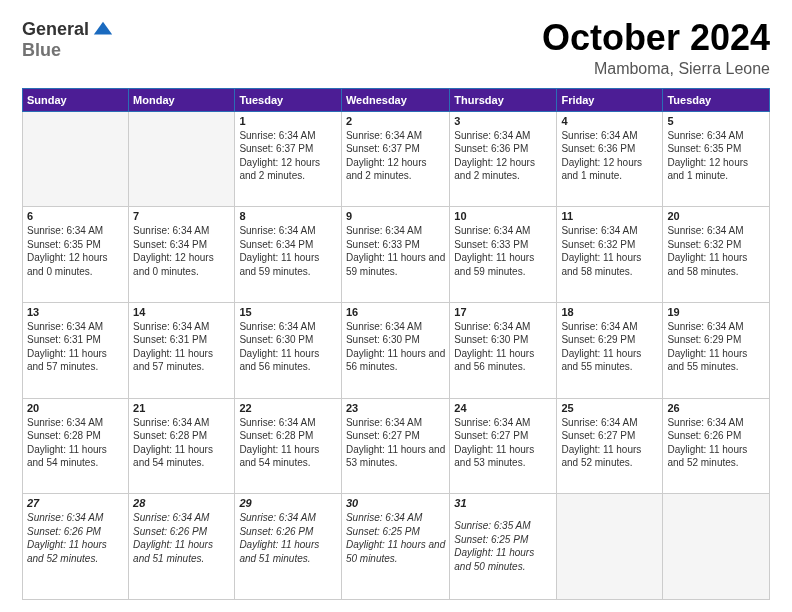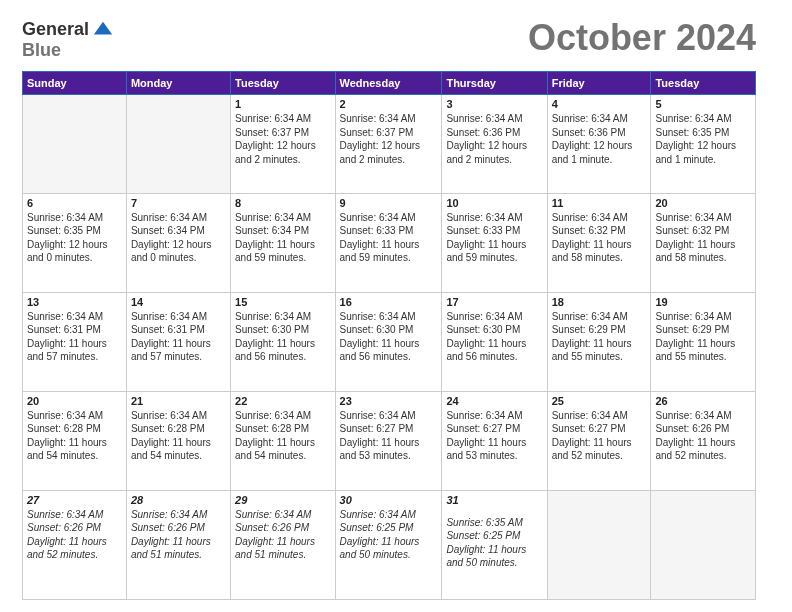--- a/index.html
+++ b/index.html
@@ -6,21 +6,21 @@
     body {
       font-family: Arial, sans-serif;
       background: #fff;
       width: 792px;
       height: 612px;
       overflow: hidden;
     }
     .page {
       width: 792px;
       height: 612px;
-      padding: 18px 36px 12px 22px;
+      padding: 18px 22px 12px 22px;
       display: flex;
       flex-direction: column;
     }
     .header {
       display: flex;
       justify-content: space-between;
       align-items: flex-start;
       margin-bottom: 10px;
     }
     .logo {
@@ -49,21 +49,21 @@
       width: 22px;
       height: 22px;
       margin-left: 3px;
     }
     .title-block {
       text-align: right;
     }
     .month-title {
       font-size: 36px;
       font-weight: bold;
-      color: #737373;
+      color: #000000;
       line-height: 1.1;
     }
     .location-title {
       font-size: 16px;
       color: #555;
       margin-top: 2px;
     }
     .calendar {
       flex: 1;
       border-collapse: collapse;
@@ -118,20 +118,21 @@
       <div class="logo-text">
         <span class="logo-general">General</span>
         <svg class="logo-icon" viewBox="0 0 24 24">
           <polygon points="12,4 22,18 2,18" fill="#1a6abf"></polygon>
         </svg>
       </div>
       <span class="logo-blue">Blue</span>
     </div>
     <div class="title-block">
       <div class="month-title">October 2024</div>
+      <div class="location-title">Mamboma, Sierra Leone</div>
     </div>
   </div>
 
   <table class="calendar">
     <thead>
       <tr>
       <th>Sunday</th>
           <th>Monday</th>
           <th>Tuesday</th>
           <th>Wednesday</th>

